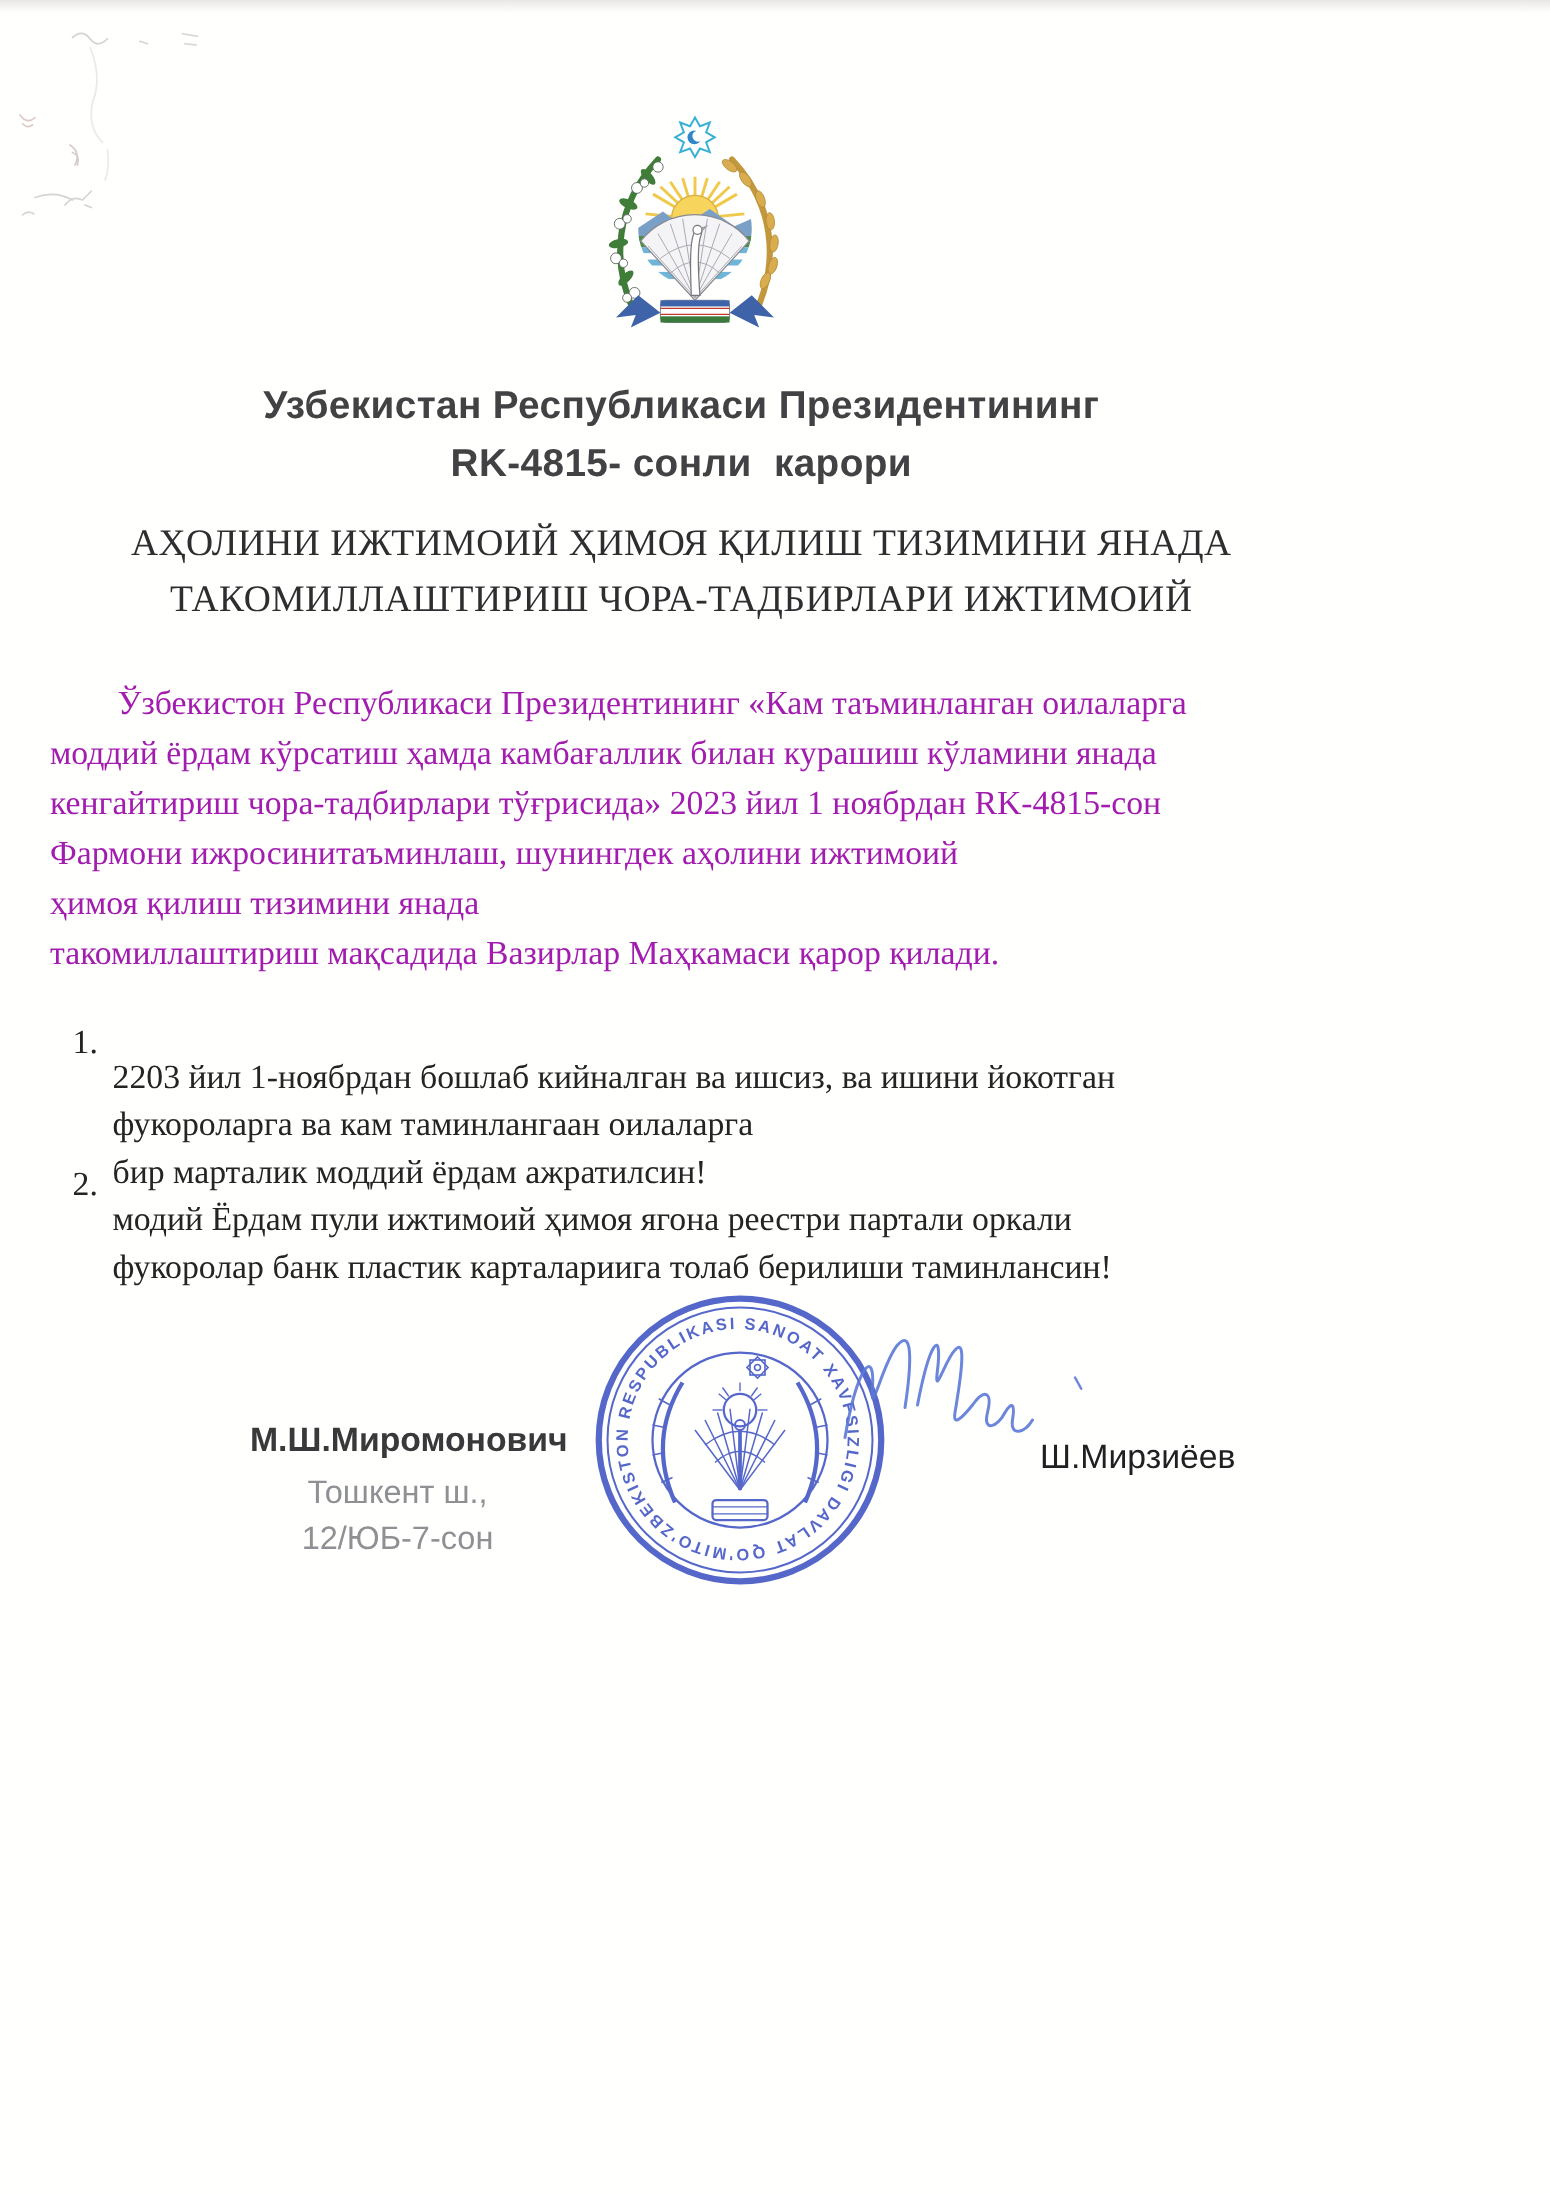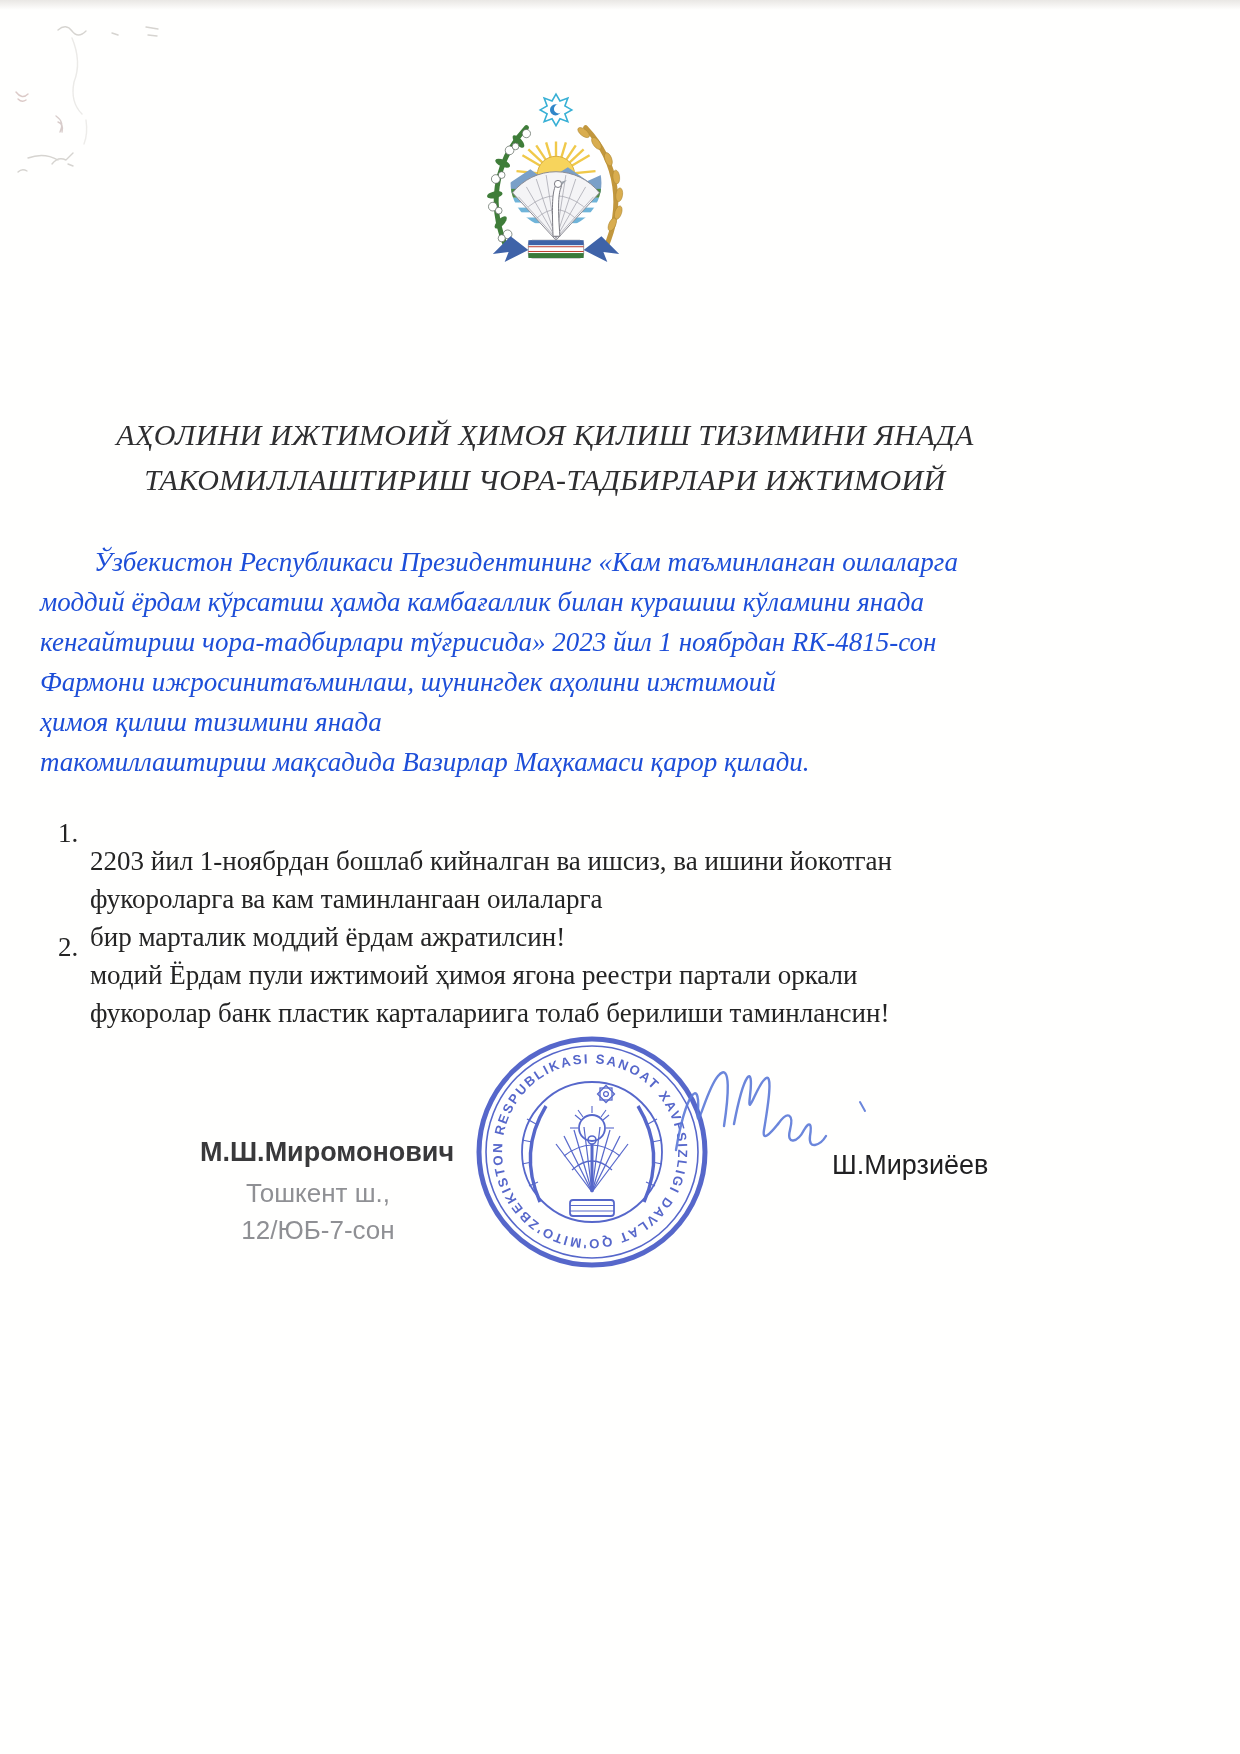--- a/index.html
+++ b/index.html
@@ -7,23 +7,23 @@
         font-family:"Liberation Sans","DejaVu Sans",sans-serif;}
   .page::before{content:"";position:absolute;left:0;top:0;width:100%;height:10px;
         background:linear-gradient(#e9e7e4,rgba(255,255,255,0));pointer-events:none;}
   .sans{font-family:"Liberation Sans","DejaVu Sans",sans-serif;}
   .serif{font-family:"Liberation Serif","DejaVu Serif",serif;}
   .abs{position:absolute;}
   .title-block{left:40px;top:300px;width:1010px;text-align:center;color:#424245;
         font-size:31px;line-height:47px;font-weight:600;letter-spacing:.3px;}
   .title-line2{white-space:pre;}
   .heading-block{left:40px;top:412px;width:1010px;text-align:center;color:#2e2e30;
-        font-size:30px;line-height:45px;font-weight:500;letter-spacing:.4px;font-style:italic;}
-  .para{left:40px;top:542px;width:1012px;color:#1d4ed8;font-size:27px;line-height:40px;
-        white-space:pre-line;text-indent:54px;font-style:italic;}
+        font-size:30px;line-height:45px;font-weight:500;letter-spacing:.4px;}
+  .para{left:40px;top:542px;width:1012px;color:#a21caf;font-size:27px;line-height:40px;
+        white-space:pre-line;text-indent:54px;}
   .list-item{display:flex;color:#242424;font-size:27px;line-height:38px;}
   .list-marker{width:32px;flex:0 0 32px;}
   .list-text{white-space:pre-line;margin-top:28px;}
   .sig-left{left:200px;top:1134px;width:236px;text-align:center;}
   .sig-left-name{font-size:27px;font-weight:600;color:#39393b;line-height:36px;}
   .sig-left-city{font-size:26px;color:#8f9094;line-height:38px;margin-top:4px;}
   .sig-left-ref{font-size:26px;color:#8f9094;line-height:36px;}
   .sig-right-name{left:832px;top:1102px;font-size:27px;font-weight:500;color:#202022;margin-top:48px;}
   .seal-wrap{left:472px;top:1032px;width:240px;height:240px;z-index:1;}
   .sign-wrap{left:648px;top:1052px;width:235px;height:135px;z-index:2;}
@@ -145,20 +145,24 @@
       <path d="M34,148 L16,166 L32,164 L28,174 L52,162 Z" fill="#3f63a8"></path>
       <path d="M126,148 L144,166 L128,164 L132,174 L108,162 Z" fill="#3f63a8"></path>
       <rect x="52" y="152" width="56" height="18" rx="4" fill="#ffffff" stroke="#85858d" stroke-width="0.8"></rect>
       <rect x="52" y="152" width="56" height="5" fill="#3f63a8"></rect>
       <line x1="52" y1="158.6" x2="108" y2="158.6" stroke="#c0392b" stroke-width="1"></line>
       <line x1="52" y1="163.4" x2="108" y2="163.4" stroke="#c0392b" stroke-width="1"></line>
       <rect x="52" y="165" width="56" height="5" fill="#3a7a3a"></rect>
     </g>
   </svg>
 
+  <div class="abs title-block sans">
+    <div>Узбекистан Республикаси Президентининг</div>
+    <div class="title-line2">RK-4815- сонли  карори</div>
+  </div>
 
   <div class="abs heading-block serif">
     <div>АҲОЛИНИ ИЖТИМОИЙ ҲИМОЯ ҚИЛИШ ТИЗИМИНИ ЯНАДА</div>
     <div>ТАКОМИЛЛАШТИРИШ ЧОРА-ТАДБИРЛАРИ ИЖТИМОИЙ</div>
   </div>
 
   <div class="abs para serif">Ўзбекистон Республикаси Президентининг «Кам таъминланган оилаларга
 моддий ёрдам кўрсатиш ҳамда камбағаллик билан курашиш кўламини янада
 кенгайтириш чора-тадбирлари тўғрисида» 2023 йил 1 ноябрдан RK-4815-сон
 Фармони ижросинитаъминлаш, шунингдек аҳолини ижтимоий

